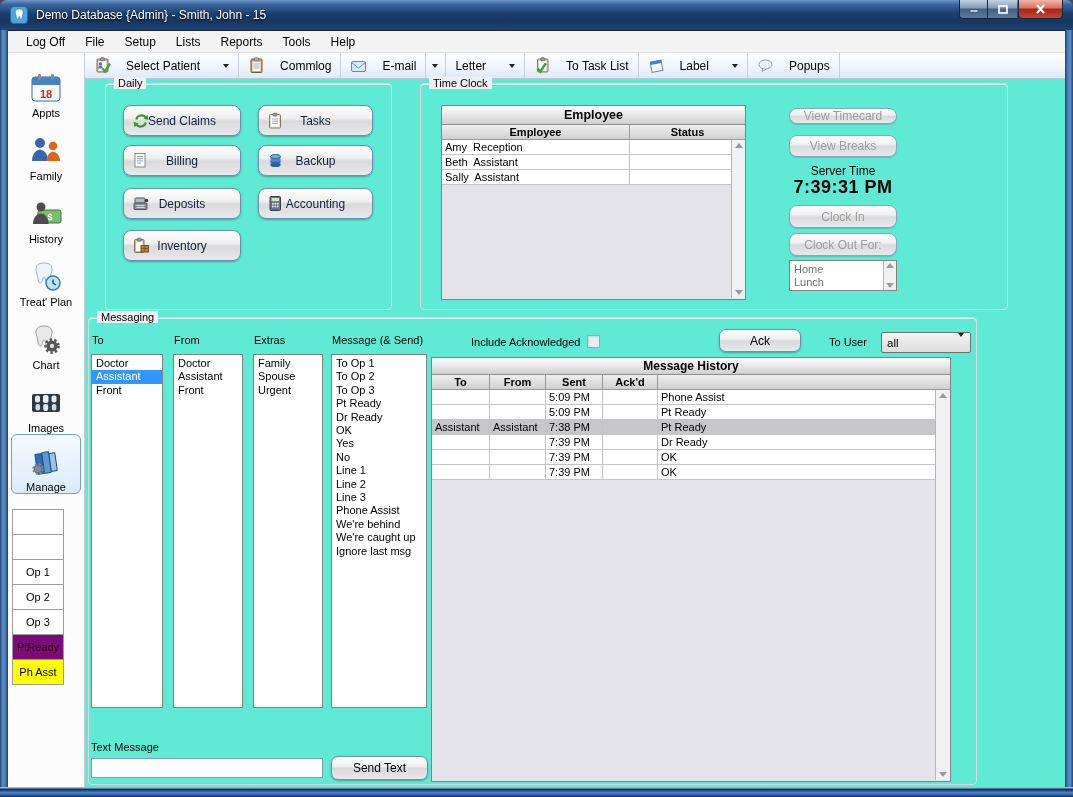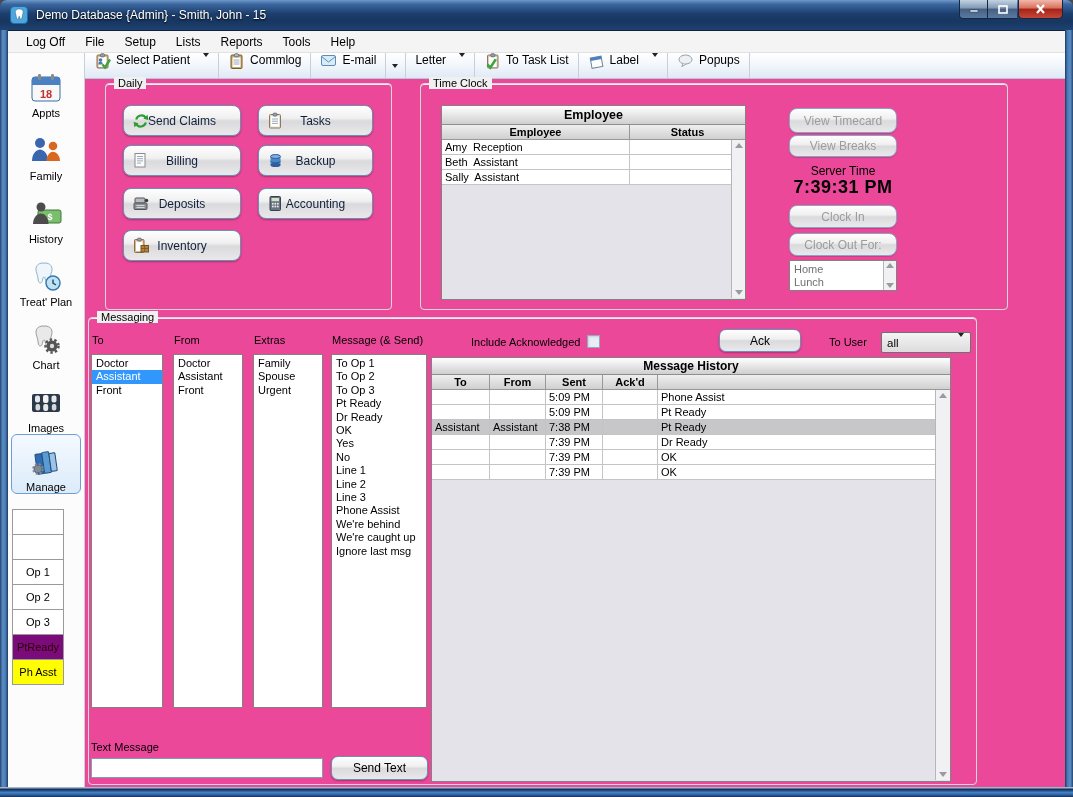--- a/index.html
+++ b/index.html
@@ -92,27 +92,27 @@
   }
   
   .main-col { flex:1; display:flex; flex-direction:column; min-width:0; }
   .toolbar {
     height:26px;
     background:linear-gradient(180deg,#ffffff 0%, #f2f6fb 50%, #dfe9f6 100%);
     border-bottom:1px solid #b9c6d8;
     display:flex; align-items:stretch; font-size:12px;
   }
   .tb-btn {
-    display:flex; gap:5px; padding:0 9px;
+    display:flex; align-items:center; gap:15px; padding:0 9px;
     border-right:1px solid #c7cfdb;
   }
   .tb-arrow-seg { display:flex; align-items:center; padding:0 7px; border-right:1px solid #c7cfdb; margin-left:-1px; }
   .tri-down-s { width:0; height:0; border-left:3.5px solid transparent; border-right:3.5px solid transparent; border-top:4px solid #222; }
   
-  .content { position:relative; flex:1; background:#ec4899; }
+  .content { position:relative; flex:1; background:#5eead4; }
   .group {
     position:absolute; border:1px solid #d9d9d9; border-radius:4px;
     box-shadow: inset 0 1px 0 rgba(255,255,255,.9);
   }
   .group-label {
     position:absolute; top:-7px; left:8px; background:#f0f0f0; padding:0 4px; font-size:11px;
   }
   
   .gbtn {
     border:1px solid #6c8fb4; border-radius:8px;
@@ -499,21 +499,21 @@
               <div class="trow" style="width:291px;">
                 <span style="width:188px;">Sally  Assistant</span>
                 <span style="flex:1;"></span>
               </div>
               <div class="vscroll" style="top:34px;">
                 <span class="tri-up"></span>
                 <span class="tri-down"></span>
               </div>
             </div>
 
-            <div class="gbtn disabled" style="left:368px; top:24px; width:108px; height:25px;">
+            <div class="gbtn disabled" style="left:368px; top:24px; width:108px; height:16px;">
               <span class="g-label">View Timecard</span>
             </div>
             <div class="gbtn disabled" style="left:368px; top:51px; width:108px; height:22px;">
               <span class="g-label">View Breaks</span>
             </div>
             <div class="server-time-label" style="left:368px; top:80px; width:108px;">Server Time</div>
             <div class="server-time" style="left:352px; top:93px; width:140px;">7:39:31 PM</div>
             <div class="gbtn disabled" style="left:368px; top:121px; width:108px; height:23px;justify-content:flex-end;">
               <span class="g-label">Clock In</span>
             </div>

